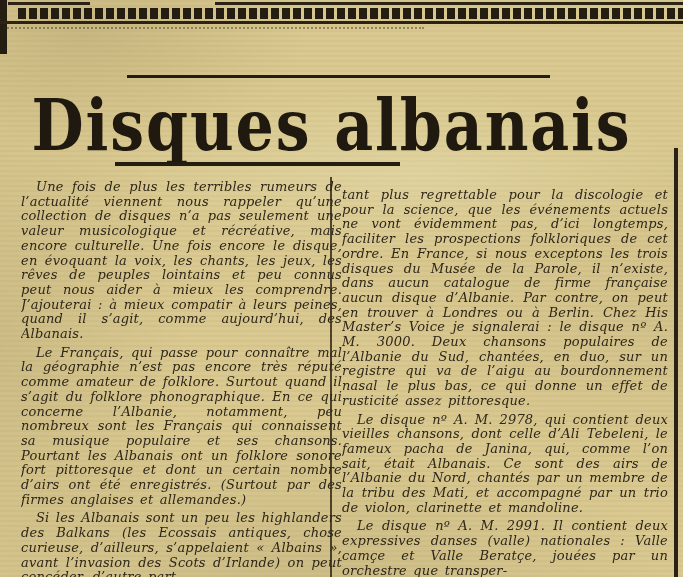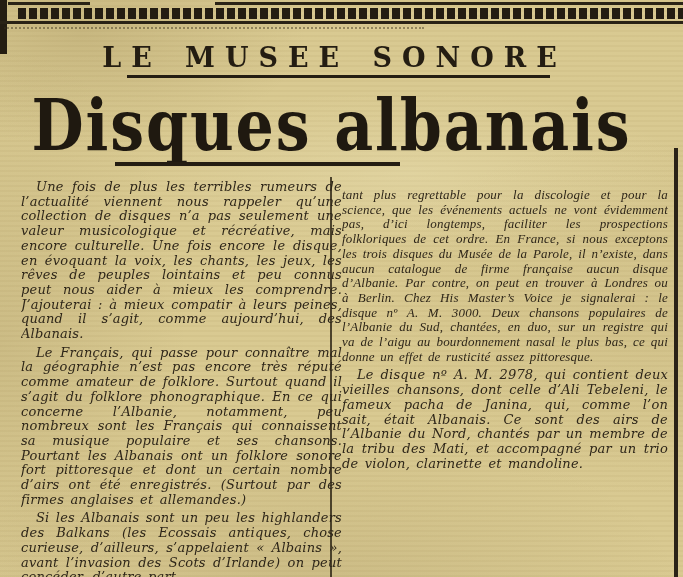--- a/index.html
+++ b/index.html
@@ -47,46 +47,46 @@
   .headline-underline{position:absolute;left:115px;top:162px;width:285px;height:4px;background:#241d12;}
   
   .column{
     position:absolute;top:180px;bottom:0;overflow:hidden;
     font-style:italic;font-size:13px;line-height:14.7px;
     text-align:justify;letter-spacing:0.2px;word-spacing:2px;
   }
   .col-left{left:21px;width:321px;}
   .col-right{left:342px;width:326px;padding-top:8px;}
   .column p{margin:0 0 4px 0;text-indent:15px;}
-  .column p.no-indent{text-indent:0;font-family:Liberation Serif, serif;}
+  .column p.no-indent{text-indent:0;}
 </style>
 </head>
 <body>
 
 <div class="page">
 
   <div class="tl-bar"></div>
   <div class="top-line-a"></div>
   <div class="top-line-b"></div>
   <div class="squares"></div>
   <div class="under-line"></div>
   <div class="under-dots"></div>
 
-  <div class="kicker">LE MUSEE SONORE</div>
   <div class="kicker-underline"></div>
   <div class="headline">Disques albanais</div>
   <div class="headline-underline"></div>
 
   <div class="col-divider"></div>
   <div class="right-rule"></div>
 
   <div class="column col-left">
     <p>Une fois de plus les terribles rumeurs de l’actualité viennent nous rappeler qu’une collection de disques n’a pas seulement une valeur musicologique et récréative, mais encore culturelle. Une fois encore le disque, en évoquant la voix, les chants, les jeux, les rêves de peuples lointains et peu connus peut nous aider à mieux les comprendre. J’ajouterai : à mieux compatir à leurs peines, quand il s’agit, comme aujourd’hui, des Albanais.</p>
     <p>Le Français, qui passe pour connaître mal la géographie n’est pas encore très réputé comme amateur de folklore. Surtout quand il s’agit du folklore phonographique. En ce qui concerne l’Albanie, notamment, peu nombreux sont les Français qui connaissent sa musique populaire et ses chansons. Pourtant les Albanais ont un folklore sonore fort pittoresque et dont un certain nombre d’airs ont été enregistrés. (Surtout par des firmes anglaises et allemandes.)</p>
     <p>Si les Albanais sont un peu les highlanders des Balkans (les Ecossais antiques, chose curieuse, d’ailleurs, s’appelaient « Albains », avant l’invasion des Scots d’Irlande) on peut concéder, d’autre part,</p>
   </div>
 
   <div class="column col-right">
     <p class="no-indent">tant plus regrettable pour la discologie et pour la science, que les événements actuels ne vont évidemment pas, d’ici longtemps, faciliter les prospections folkloriques de cet ordre. En France, si nous exceptons les trois disques du Musée de la Parole, il n’existe, dans aucun catalogue de firme française aucun disque d’Albanie. Par contre, on peut en trouver à Londres ou à Berlin. Chez His Master’s Voice je signalerai : le disque nº A. M. 3000. Deux chansons populaires de l’Albanie du Sud, chantées, en duo, sur un registre qui va de l’aigu au bourdonnement nasal le plus bas, ce qui donne un effet de rusticité assez pittoresque.</p>
     <p>Le disque nº A. M. 2978, qui contient deux vieilles chansons, dont celle d’Ali Tebeleni, le fameux pacha de Janina, qui, comme l’on sait, était Albanais. Ce sont des airs de l’Albanie du Nord, chantés par un membre de la tribu des Mati, et accompagné par un trio de violon, clarinette et mandoline.</p>
+    <p>Le disque nº A. M. 2991. Il contient deux expressives danses (valle) nationales : Valle camçe et Valle Beratçe, jouées par un orchestre que transper-</p>
   </div>
 
 </div>
 
 </body></html>

